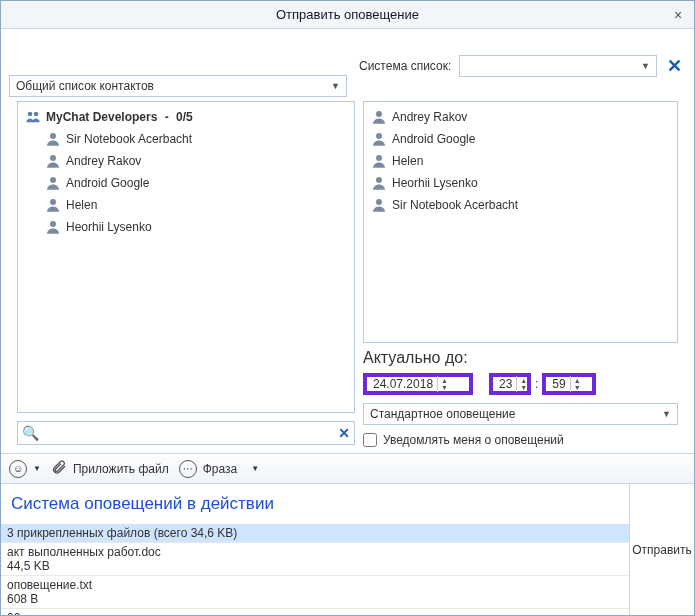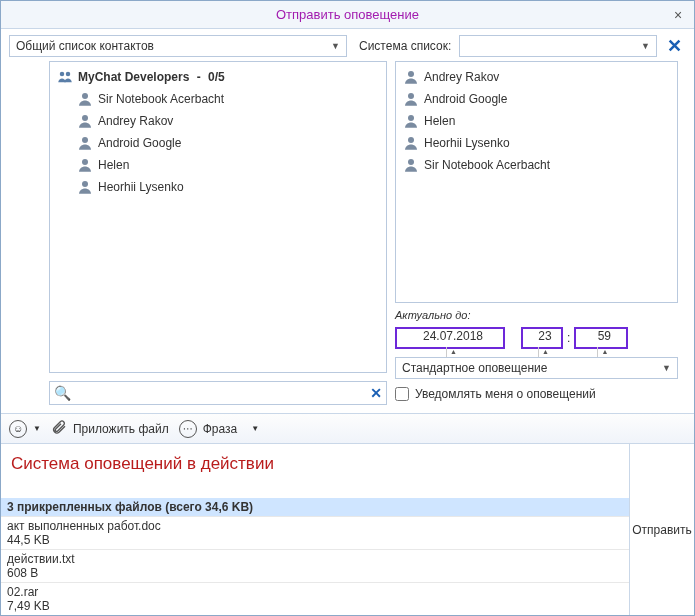--- a/index.html
+++ b/index.html
@@ -16,21 +16,21 @@
   }
   .titlebar {
     background: #f2f6fb;
     border-bottom: 1px solid #c9d7e8;
     height: 28px;
     display: flex;
     align-items: center;
     justify-content: center;
     position: relative;
   }
-  .titlebar span.title { font-size: 13px; color: #a21caf; }
+  .titlebar span.title { font-size: 13px; color: #0f172a; }
   .titlebar .close {
     position: absolute; right: 6px; top: 4px;
     width: 20px; height: 20px;
     display: flex; align-items: center; justify-content: center;
     font-size: 14px; color: #555; cursor: pointer;
   }
   .toolbar-row {
     padding: 6px 8px 4px 8px;
     display: flex;
     gap: 12px;
@@ -42,29 +42,28 @@
     border: 1px solid #b9c9de;
     height: 22px;
     display: flex;
     align-items: center;
     padding: 0 6px;
     background: #fff;
     position: relative;
     font-size: 12px;
     cursor: pointer;
   }
-  .combo.full { width: 100%; }
+  .combo.full { width: 100%; margin-top: 40px; }
   .combo .arrow { margin-left: auto; font-size: 9px; color: #555; }
   .label-inline { font-size: 12px; color: #333; padding-right: 2px; }
   .x-blue { color: #1a5fb4; font-size: 18px; font-weight: bold; cursor: pointer; padding: 0 4px; }
   .panels {
     display: flex;
     gap: 8px;
     padding: 0 16px;
-    margin-left: 32px;
   }
   .left-panel { width: 338px; display: flex; flex-direction: column; }
   .right-panel { flex: 1; display: flex; flex-direction: column; }
   .list-box {
     border: 1px solid #b9c9de;
     background: #fff;
     overflow: auto;
     padding: 4px 0;
   }
   .left-panel .list-box { height: 312px; }
@@ -76,24 +75,24 @@
     font-size: 12px;
     white-space: nowrap;
   }
   .group-row { font-weight: bold; color: #333; }
   .icon-svg { width: 18px; height: 18px; flex-shrink: 0; display:flex; align-items:center; justify-content:center; }
   .group-row .name { color: #333; }
   .contact-row.sub { padding-left: 26px; }
   .field-row {
     display: flex; align-items: center; gap: 4px; margin-top: 6px;
   }
-  .field-label { font-size: 11px; color: #333; font-style: italic; }
+  .field-label { font-size: 16px; color: #333; }
   .spinner {
-    border: 2px solid #6d28d9; height:22px; background:#fff;
-    display:flex; align-items:center; padding: 0 0 0 6px; gap:4px; font-size:12px;flex-direction:column;
+    border: 4px solid #6d28d9; height:22px; background:#fff;
+    display:flex; align-items:center; padding: 0 0 0 6px; gap:4px; font-size:12px;
   }
   .spinner .arrows { display:flex; flex-direction:column; font-size:7px; line-height:7px; color:#555; border-left:1px solid #ccc; padding:1px 3px; cursor:pointer;}
   .search-row {
     margin-top: 8px; margin-bottom:4px;
     display:flex; align-items:center;
     border:1px solid #b9c9de; height:24px; background:#fff;
     padding:0 4px;
   }
   .search-row input { border:none; outline:none; flex:1; font-size:12px; }
   .search-row .mag { color:#1a5fb4; font-size:14px; padding-right:4px;}
@@ -109,24 +108,24 @@
   .ed-btn { display:flex; align-items:center; gap:6px; font-size:12px; color:#333; cursor:pointer; }
   .circ-icon { width:18px; height:18px; border:1.5px solid #555; border-radius:50%; display:flex; align-items:center; justify-content:center; font-size:10px; }
   .content-area { display:flex; flex:1; min-height:0; }
   .content-scroll {
     flex:1; border-top:1px solid #c9d7e8; border-right:1px solid #c9d7e8;
     overflow:auto;
     display: flex;
     flex-direction: column;
   }
   .msg-body {
-    padding:10px; font-size:17px; color:#b91c1c; flex:1;
+    padding:10px; font-size:17px; color:#1d4ed8; flex:1;
   }
   .files-summary {
-    background:#cfe5ff; padding:2px 6px; font-size:12px;font-weight:bold;
+    background:#cfe5ff; padding:2px 6px; font-size:12px;
   }
   .file-row {
     display:flex; padding:2px 6px; font-size:12px; justify-content:space-between;
     border-top:1px solid #e8e8e8;
     flex-direction:column;
   }
   .send-col {
     width:64px; display:flex; align-items:center; justify-content:center;
     border-top:1px solid #c9d7e8;
   }
@@ -350,21 +349,21 @@
       <div class="msg-body">
         <span>Система оповещений в действии</span>
       </div>
       <div class="files-summary">3 прикрепленных файлов (всего 34,6 KB)</div>
       <div id="files-list">
           <div class="file-row">
             <span>акт выполненных работ.doc</span>
             <span>44,5 KB</span>
           </div>
           <div class="file-row">
-            <span>действии.txt</span>
+            <span>оповещение.txt</span>
             <span>608 B</span>
           </div>
           <div class="file-row">
             <span>02.rar</span>
             <span>7,49 KB</span>
           </div>
         </div>
     </div>
     <div class="scrollbar-fake"></div>
   </div>

